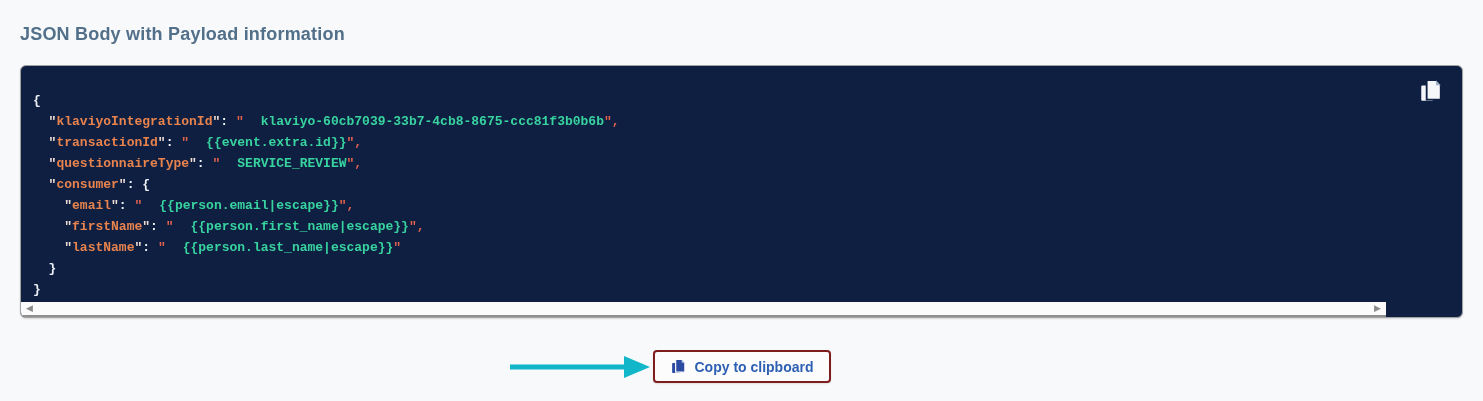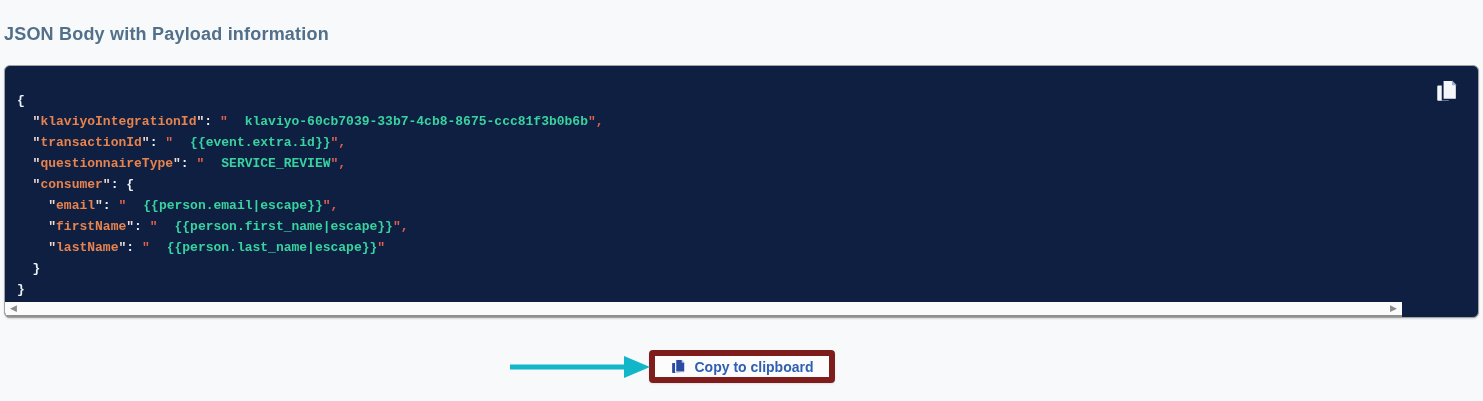--- a/index.html
+++ b/index.html
@@ -1,18 +1,18 @@
 <!DOCTYPE html>
 <html style="--panel: #0e1f42; --title: #527089; --pu: #edf1f6; --kq: #f2ddd4; --k: #e8834d; --s: #38d39f; --sq: #e2614d; --arrow: #12b6c9; --btn: #2d5fb3; --btnicon: #2b4aa2;"><head>
 <meta charset="utf-8">
 <style>
   * { margin:0; padding:0; box-sizing:border-box; }
   html, body { width:1483px; height:401px; overflow:hidden; }
   body { background:#f7f9fb; font-family:"Liberation Sans", sans-serif; }
-  .page { padding:0 4px; }
+  .page { padding:0 20px; }
 
   .page-title {
     margin-top:24px;
     font-size:18px;
     font-weight:bold;
     color:var(--title);
     letter-spacing:.2px;
   }
 
   .code-panel {
@@ -64,21 +64,21 @@
   .pointer-arrow {
     position:absolute; right:calc(50% + 92px); top:50%;
     transform:translateY(-50%);
   }
   .arrow-fill { fill:var(--arrow); }
 
   .copy-btn {
     display:flex; align-items:center; gap:8px;
     height:33px; padding:0 15px;
     background:#fcfcfc;
-    border:6px solid #7f1d1d;
+    border:2px solid #7f1d1d;
     border-radius:4px;
     box-shadow:0 1px 2px rgba(0,0,0,.10);
     cursor:pointer;
   }
   .btn-icon-fill { fill:var(--btnicon); }
   .btn-icon-stroke { stroke:#fcfcfc; }
   .copy-btn-label {
     font-family:"Liberation Sans", sans-serif;
     font-size:14px; font-weight:bold;
     color:var(--btn);

